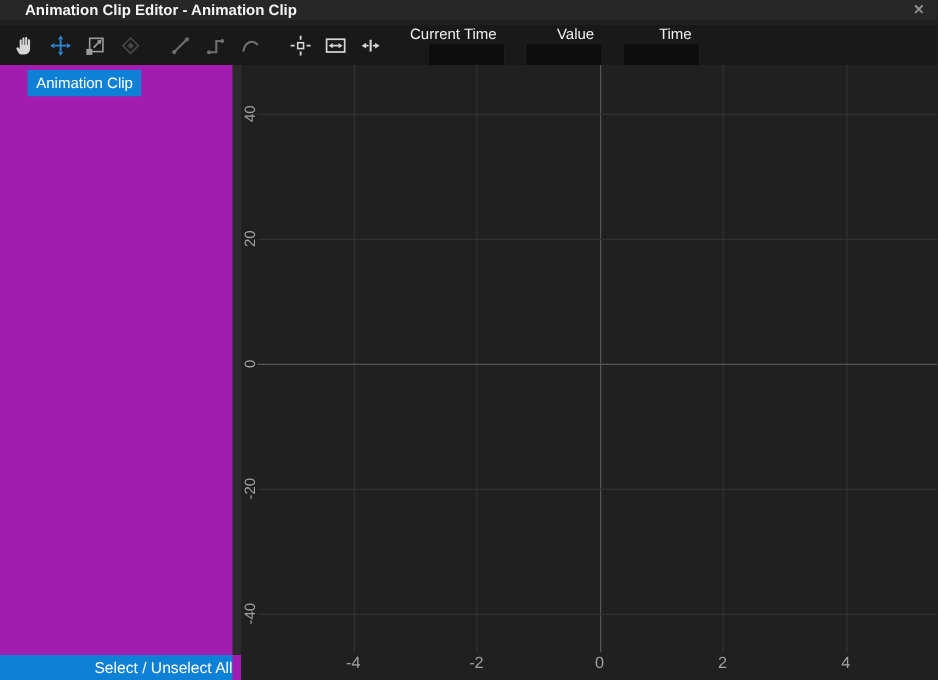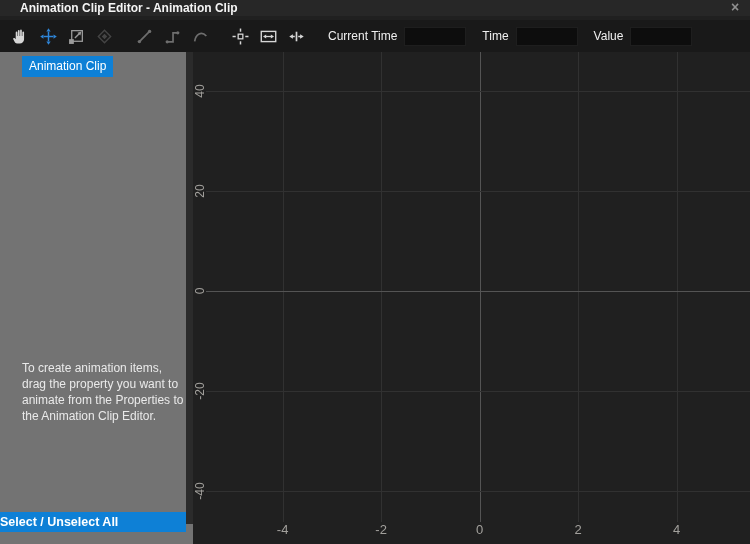--- a/index.html
+++ b/index.html
@@ -30,53 +30,53 @@
     display:flex; align-items:center; justify-content:center; padding:0;
   }
   .tool svg { display:block; }
   .gap { margin-left:12px; }
   .t-bright   { color:#d6d6d6; }
   .t-active   { color:#2e86d9; }
   .t-mid      { color:#9c9c9c; }
   .t-dim      { color:#6e6e6e; }
   .t-disabled { color:#454545; }
 
-  .fieldgroup { display:flex; align-items:center; margin-left:16px; }
+  .fieldgroup { display:flex; align-items:flex-end; margin-left:16px;flex-direction:column; }
   .fieldlabel { font-size:12px; color:#f0f0f0; margin-right:7px; white-space:nowrap; }
   .fieldinput {
     width:62px; height:19px; background:#0d0d0d; border:1px solid #1e1e1e;
     color:#e0e0e0; font-size:12px; padding:0 4px; font-family:"Liberation Sans",sans-serif;
   }
   .prefs {
     margin-left:14px; height:21px; padding:0 9px; background:#3c3c3c;
     border:1px solid #4a4a4a; color:#e8e8e8; font-size:12px;
     font-family:"Liberation Sans",sans-serif;
   }
 
   
   .main { position:absolute; top:52px; left:0; width:750px; height:492px; display:flex; }
 
   .sidebar {
-    position:relative; width:193px; height:492px; background:#737373; flex:none;
+    position:relative; width:193px; height:492px; background:#a21caf; flex:none;
   }
   .clip-chip {
     position:absolute; top:4px; left:22px; background:#0e80d6; color:#ffffff;
     font-size:12px; padding:3px 7px 4px 7px; white-space:nowrap;
   }
   .help {
     position:absolute; top:308px; left:22px; width:164px;
     font-size:12px; line-height:16px; color:#eaeaea;
   }
   .scroll-track {
     position:absolute; top:0; right:0; width:7px; height:472px; background:#2b2b2b;
   }
   .select-all {
-    position:absolute; bottom:12px; left:0; width:186px; height:20px;
+    position:absolute; bottom:0; left:0; width:186px; height:20px;
     background:#0e80d6; border:none; color:#ffffff; font-size:12.5px;
-    font-family:"Liberation Sans",sans-serif; text-align:left;font-weight:bold;
+    font-family:"Liberation Sans",sans-serif; text-align:right;
   }
 
   
   .plot { position:relative; width:557px; height:492px; background:#202020; flex:none; }
   .vline { position:absolute; top:0; height:470px; width:1px; background:#313131; }
   .vline.axis { background:#545454; }
   .hline { position:absolute; left:13px; right:0; height:1px; background:#313131; }
   .hline.axis { background:#545454; }
   .xtick {
     position:absolute; top:470px; width:26px; text-align:center;
@@ -208,37 +208,36 @@
           </svg>
       </span>
     </button>
 
     <div class="fieldgroup">
       <span class="fieldlabel">Current Time</span>
       <input class="fieldinput" value="" style="">
     </div>
 
     <div class="fieldgroup">
+      <span class="fieldlabel">Value</span>
+      <input class="fieldinput" value="" style="">
+    </div>
+
+    <div class="fieldgroup">
       <span class="fieldlabel">Time</span>
-      <input class="fieldinput" value="" style="">
-    </div>
-
-    <div class="fieldgroup">
-      <span class="fieldlabel">Value</span>
       <input class="fieldinput" value="" style="">
     </div>
 
   </div>
 
   <div class="main">
 
     <div class="sidebar">
       <span class="clip-chip">Animation Clip</span>
       <div class="help">
-        <p>To create animation items, drag the property you want to animate from the Properties to the Animation Clip Editor.</p>
       </div>
       <div class="scroll-track"></div>
       <button class="select-all">Select / Unselect All</button>
     </div>
 
     <div class="plot">
         <div class="vline" style="left: 89.6px;"></div>
         <div class="xtick" style="left: 76.6px;">-4</div>
         <div class="vline" style="left: 188.1px;"></div>
         <div class="xtick" style="left: 175.1px;">-2</div>

